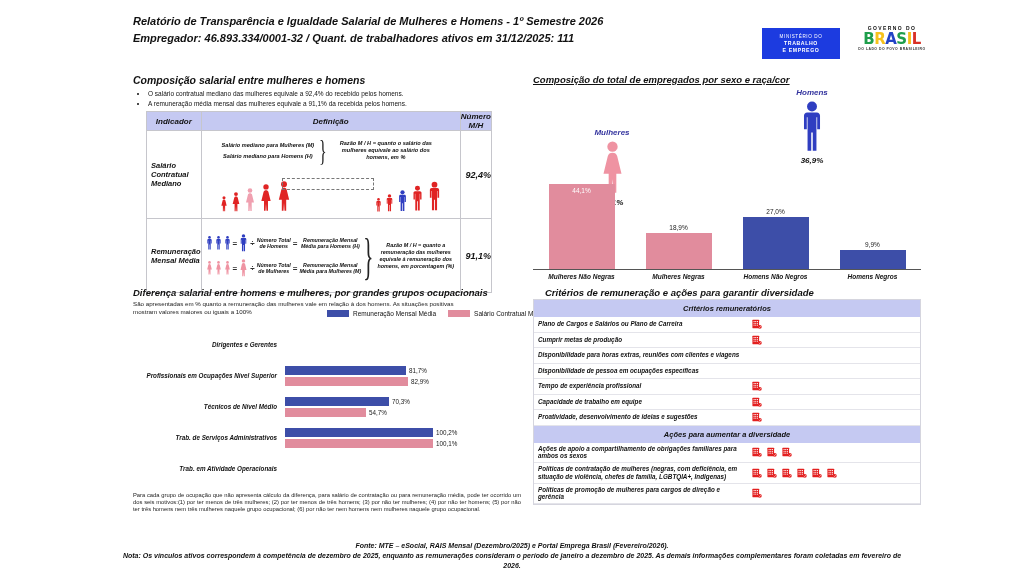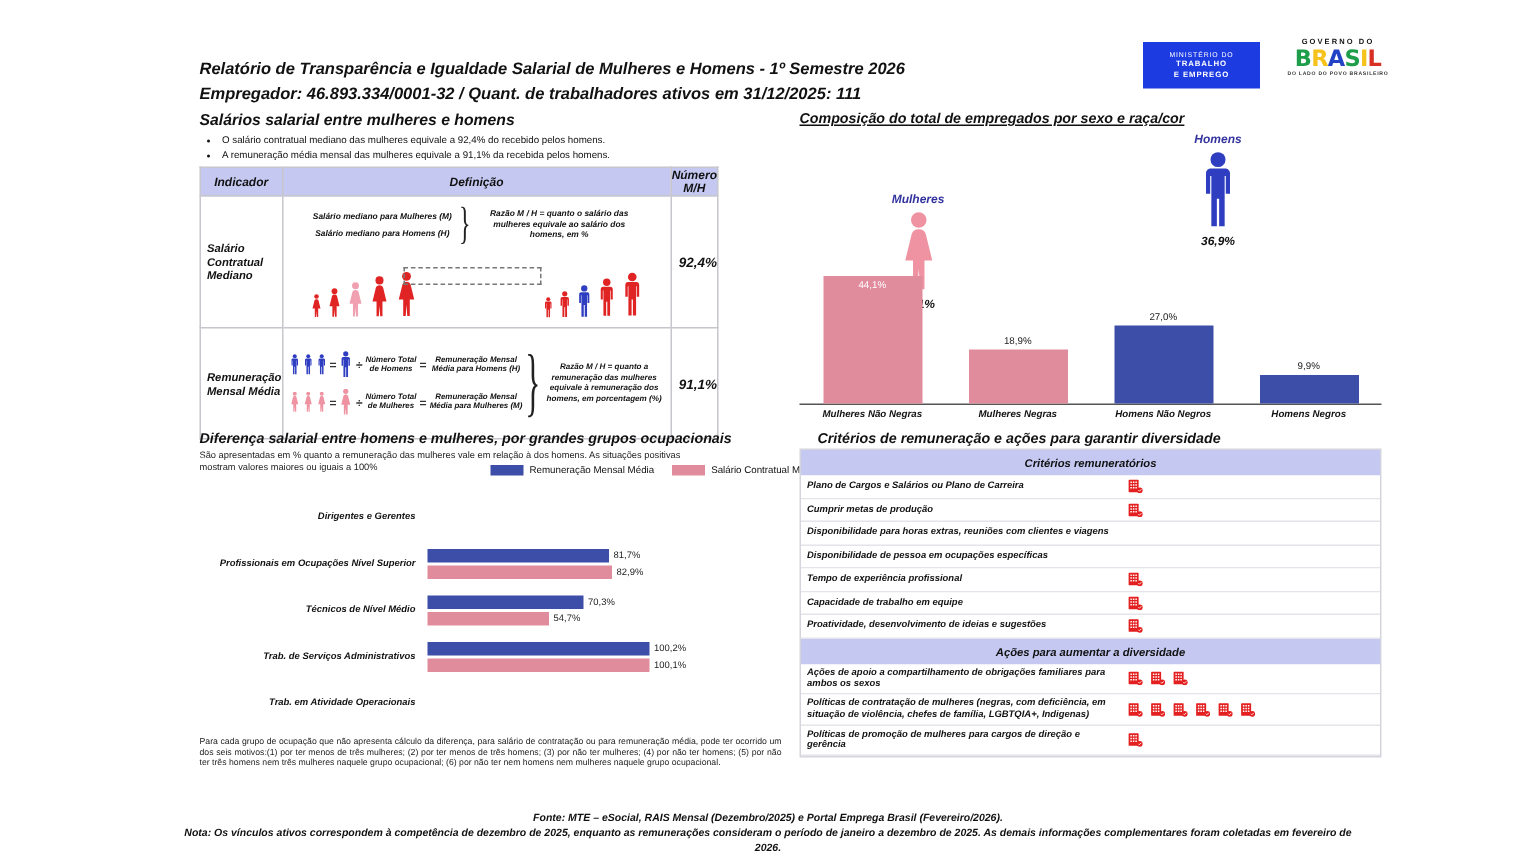--- a/index.html
+++ b/index.html
@@ -1,37 +1,37 @@
 <!DOCTYPE html>
 <html><head>
 <meta charset="utf-8">
 <style>
   * { margin:0; padding:0; box-sizing:border-box; }
   html,body { width:1024px; height:576px; background:#fff; font-family:"Liberation Sans", sans-serif; color:#111; }
   .page { position:relative; width:1024px; height:576px; background:#fff; overflow:hidden; }
 
   
-  .titles { position:absolute; left:133px; top:38px; }
+  .titles { position:absolute; left:133px; top:13px; }
   .title-line { font-size:11px; font-weight:bold; font-style:italic; line-height:17px; color:#111; }
 
   .logo-mte { position:absolute; left:762px; top:28px; width:78px; height:31px; background:#1c3be0; color:#fff;
     display:flex; flex-direction:column; align-items:center; justify-content:center; gap:1px; }
   .logo-mte .l1 { font-size:4.6px; letter-spacing:.6px; font-weight:normal; }
   .logo-mte .l2 { font-size:5.2px; letter-spacing:.6px; font-weight:bold; }
   .logo-gov { position:absolute; left:854px; top:25px; width:76px; text-align:center; }
   .gov-top { font-size:5px; font-weight:bold; letter-spacing:1.4px; color:#111; }
   .gov-brand { font-size:15px; font-weight:900; letter-spacing:-0.5px; line-height:16px; font-family:"DejaVu Sans", sans-serif; }
   .gov-tag { font-size:3.4px; font-weight:bold; letter-spacing:.5px; color:#333; }
 
   
   .sec1-title { position:absolute; left:133px; top:74px; font-size:10.5px; font-weight:bold; font-style:italic; }
   .bullets { position:absolute; left:148px; top:89px; font-size:6.5px; line-height:9px; }
   .bullets li { margin-bottom:1px; }
 
-  .ind-table { position:absolute; left:133px; top:111px; width:318px; border-collapse:collapse; }
+  .ind-table { position:absolute; left:146px; top:111px; width:318px; border-collapse:collapse; }
   .ind-table th, .ind-table td { border:1px solid #c6c6cc; }
   .ind-table th { background:#c5c9f2; font-size:8px; font-style:italic; font-weight:bold; height:18px; }
   .col-ind { width:57px; } .col-def { width:272px; } .col-ratio { width:59px; }
   .ind-cell { font-size:7.5px; font-weight:bold; font-style:italic; padding-left:4px; }
   .ratio-cell { font-size:9px; font-weight:bold; font-style:italic; text-align:right; }
   .row1 { height:88px; } .row2 { height:74px; }
 
   .def1 { padding:4px 2px 2px 2px; }
   .def1-top { display:flex; justify-content:center; align-items:center; gap:4px; }
   .def1-lines { text-align:center; font-size:5.6px; font-weight:bold; font-style:italic; line-height:11px; }
@@ -123,21 +123,21 @@
     <div class="l1">MINISTÉRIO DO</div>
     <div class="l2">TRABALHO</div>
     <div class="l2">E EMPREGO</div>
   </div>
   <div class="logo-gov">
     <div class="gov-top">GOVERNO DO</div>
     <div class="gov-brand"><span style="color: rgb(30, 158, 75);">B</span><span style="color: rgb(246, 194, 28);">R</span><span style="color: rgb(34, 67, 198);">A</span><span style="color: rgb(30, 158, 75);">S</span><span style="color: rgb(246, 194, 28);">I</span><span style="color: rgb(217, 48, 37);">L</span></div>
     <div class="gov-tag">DO LADO DO POVO BRASILEIRO</div>
   </div>
 
-  <div class="sec1-title">Salários salarial entre mulheres e homens</div>
+  <div class="sec1-title">Composição salarial entre mulheres e homens</div>
   <ul class="bullets">
     <li>O salário contratual mediano das mulheres equivale a 92,4% do recebido pelos homens.</li>
     <li>A remuneração média mensal das mulheres equivale a 91,1% da recebida pelos homens.</li>
   </ul>
 
   <table class="ind-table">
     <tbody>
         <tr>
       <th class="col-ind">Indicador</th>
       <th class="col-def">Definição</th>

